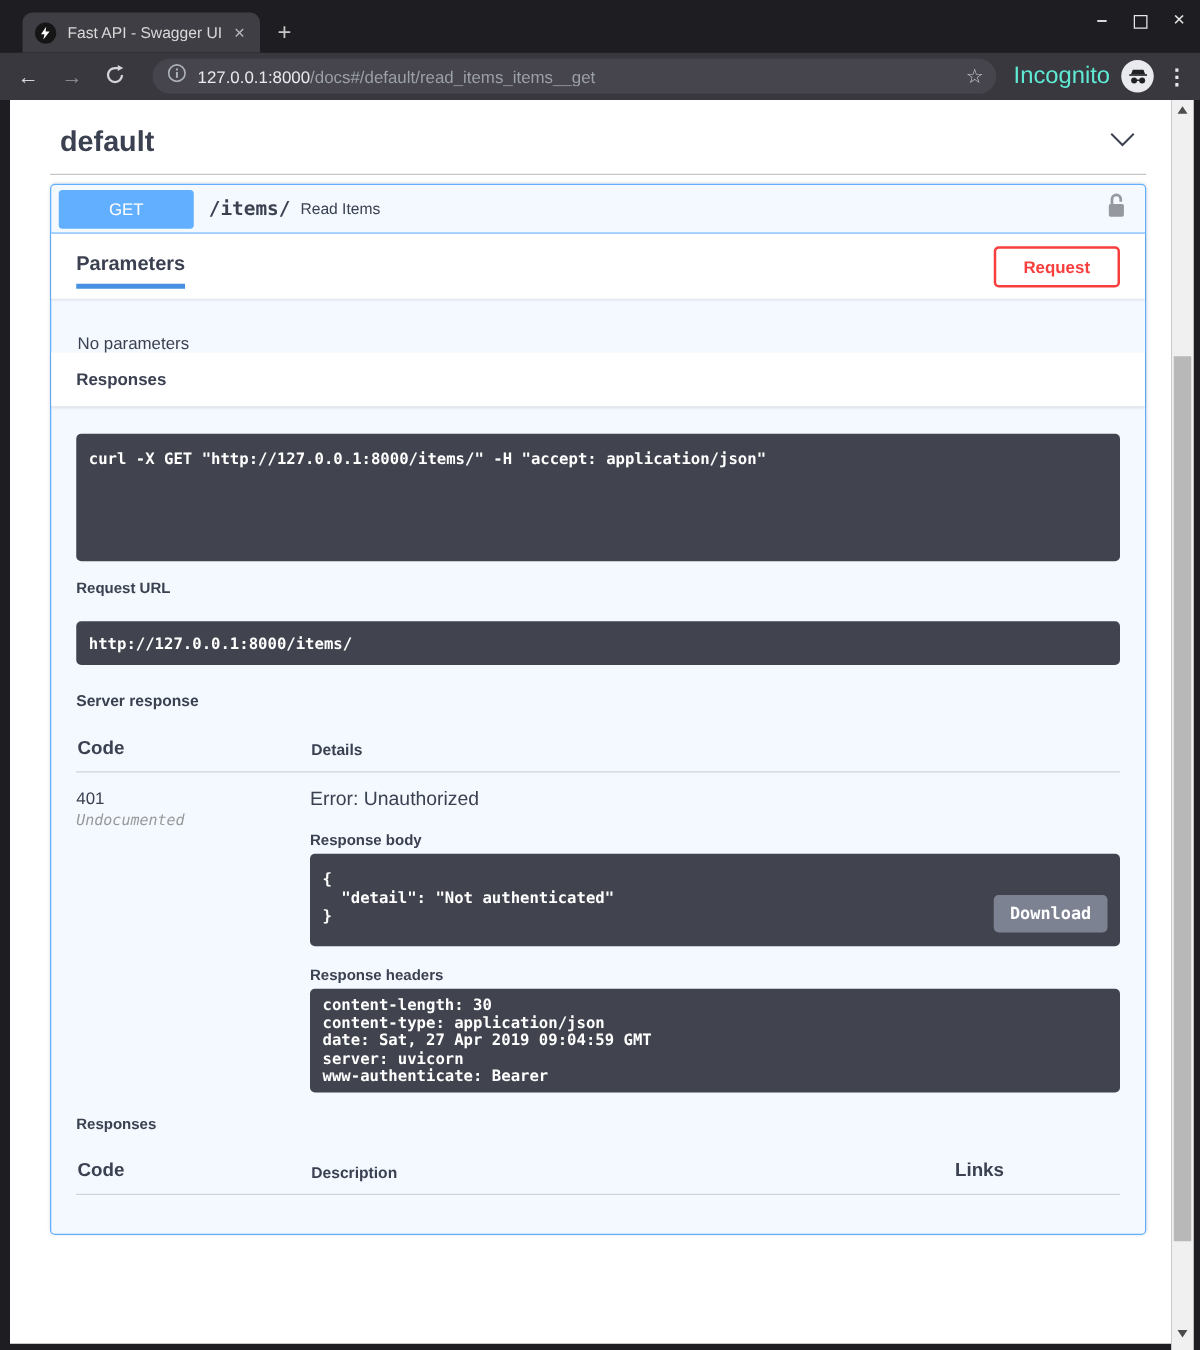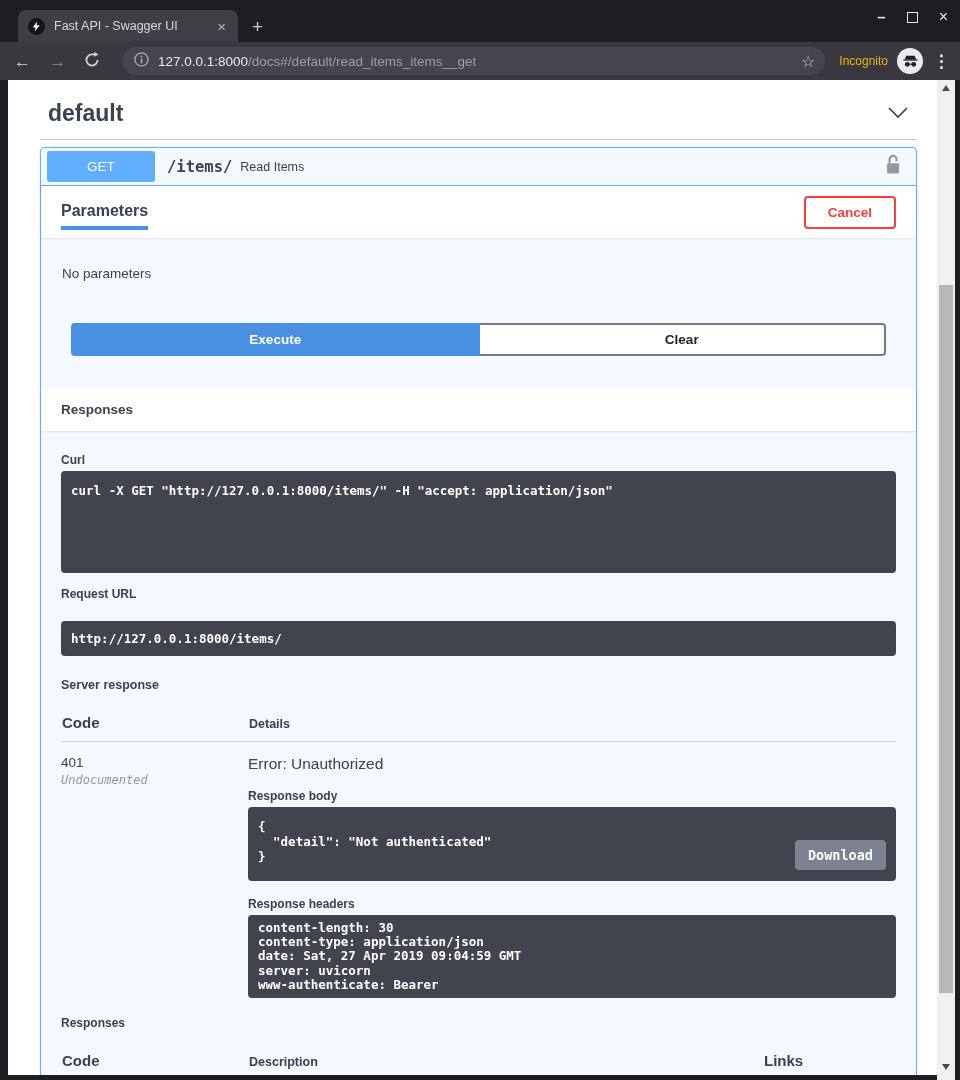--- a/index.html
+++ b/index.html
@@ -1,38 +1,38 @@
 <!DOCTYPE html>
 <html><head>
 <meta charset="utf-8">
 <style>
   * { margin:0; padding:0; box-sizing:border-box; }
   html,body { width:960px; height:1080px; overflow:hidden; font-family:"Liberation Sans",sans-serif; background:#1e1d21; }
 
   
   .window { width:960px; height:1080px; display:flex; flex-direction:column; background:#1e1d21; }
   .tabstrip { height:42px; background:#1e1d21; position:relative; display:flex; align-items:flex-end; flex-shrink:0; }
-  .tab { width:220px; height:32px; margin-left:18px; background:#403e45; border-radius:8px 8px 0 0; display:flex; align-items:center; padding:0 8px 0 10px; }
+  .tab { width:190px; height:32px; margin-left:18px; background:#403e45; border-radius:8px 8px 0 0; display:flex; align-items:center; padding:0 8px 0 10px; }
   .tab-favicon { width:17px; height:17px; border-radius:50%; background:#151515; display:flex; align-items:center; justify-content:center; flex-shrink:0; }
   .tab-title { color:#d8d8d8; font-size:12.5px; margin-left:9px; flex:1; white-space:nowrap; overflow:hidden; }
   .tab-close { color:#b7b7b7; font-size:15px; line-height:15px; padding:0 4px; cursor:default; }
   .newtab-btn { color:#c7c7c7; font-size:19px; margin:0 0 6px 14px; line-height:19px; }
   .win-controls { position:absolute; top:11px; right:12px; display:flex; align-items:center; gap:21px; }
   .win-min { color:#e8e8e8; font-size:15px; font-weight:bold; line-height:10px; }
   .win-max { width:11px; height:11px; border:1.6px solid #e8e8e8; }
   .win-close { color:#e8e8e8; font-size:16px; line-height:12px; }
 
   .toolbar { height:38px; background:#3a383f; display:flex; align-items:center; padding:0 10px 0 14px; flex-shrink:0; }
   .nav-ico { color:#d3d5d9; font-size:17px; margin-right:18px; line-height:1; }
   .nav-ico.disabled { color:#86888c; }
   .urlbar { flex:1; height:28px; background:#46444c; border-radius:14px; display:flex; align-items:center; padding:0 10px 0 12px; margin:0 12px 0 4px; min-width:0; }
   .url-host { color:#e8eaed; font-size:13.5px; margin-left:9px; white-space:nowrap; }
   .url-path { color:#9aa0a6; font-size:13.5px; white-space:nowrap; overflow:hidden; flex:1; }
   .star { color:#c7cacf; font-size:16px; margin-left:8px; }
-  .incog-label { color:#eab308; font-size:12px; margin:0 9px 0 2px; }
+  .incog-label { color:#5eead4; font-size:19px; margin:0 9px 0 2px; }
   .incog-badge { width:26px; height:26px; border-radius:50%; background:#e8eaed; display:flex; align-items:center; justify-content:center; }
   .menu-dots { color:#e8eaed; font-size:17px; margin-left:10px; font-weight:bold; }
 
   
   .viewport { flex:1; display:flex; background:#1e1d21; min-height:0; }
   .frame-left { width:8px; background:#1e1d21; flex-shrink:0; }
   .page-wrap { flex:1; background:#ffffff; overflow:hidden; position:relative; display:flex; flex-direction:column; }
   .page-cut { height:5px; background:#1e1d21; flex-shrink:0; }
   .scrollbar { width:18px; background:#f0f0f0; flex-shrink:0; position:relative; }
   .frame-right { width:5px; background:#1e1d21; flex-shrink:0; }
@@ -170,36 +170,31 @@
               <svg width="18" height="23" viewBox="0 0 20 25">
                   <path d="M6.2 11 V6.8 a3.9 3.9 0 0 1 7.8 0 V9" fill="none" stroke="#95989f" stroke-width="2.4"></path>
                   <rect x="3.4" y="11" width="13.4" height="11.4" rx="1.6" fill="#95989f"></rect>
                 </svg>
             </span>
           </div>
 
           <div class="section-header">
             <span class="tab-item">Parameters</span>
             <span class="sh-spacer"></span>
-            <button class="cancel-btn">Cancel</button>
+            <button class="cancel-btn">Request</button>
           </div>
 
           <div class="op-body">
             <div class="no-params">No parameters</div>
-            <div class="execute-wrapper">
-              <button class="btn-execute">Execute</button>
-              <button class="btn-clear">Clear</button>
-            </div>
           </div>
 
           <div class="responses-bar">Responses</div>
 
           <div class="responses-inner">
 
-            <div class="small-label">Curl</div>
             <div class="codeblock curl-block">curl -X GET "http://127.0.0.1:8000/items/" -H "accept: application/json"</div>
 
             <div class="small-label" style="margin-top:14px;">Request URL</div>
             <div class="codeblock requrl-block">http://127.0.0.1:8000/items/</div>
 
             <div class="srv-label">Server response</div>
 
             <div class="resp-table">
               <div class="rt-head">
                 <span class="col-code-h">Code</span>

